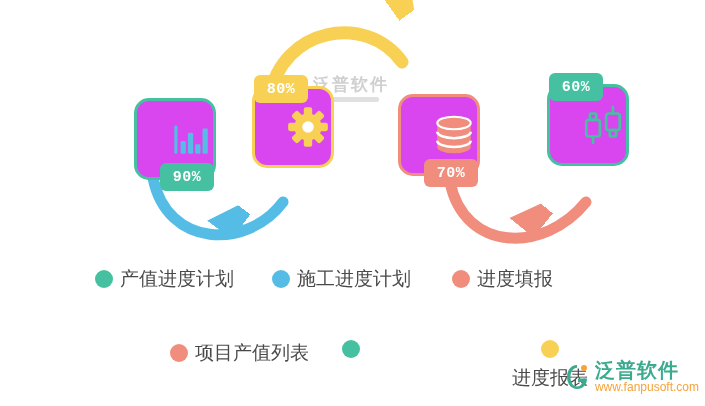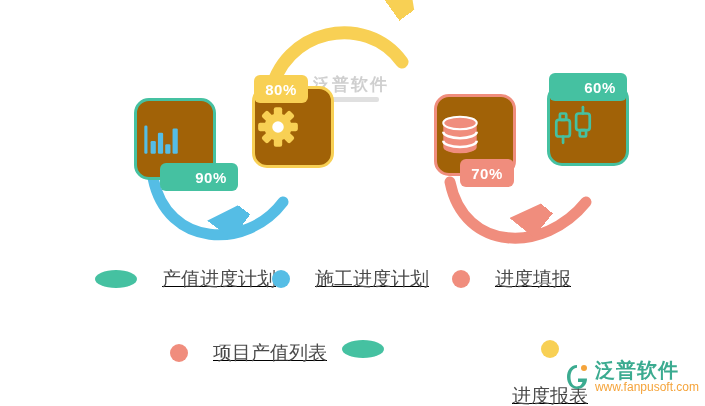--- a/index.html
+++ b/index.html
@@ -14,39 +14,39 @@
   .arrows{position:absolute;left:0;top:0;width:705px;height:406px;}
   .stroke-blue{stroke:var(--c-blue);}
   .stroke-yellow{stroke:var(--c-yellow);}
   .stroke-salmon{stroke:var(--c-salmon);}
   .fill-blue{fill:var(--c-blue);}
   .fill-yellow{fill:var(--c-yellow);}
   .fill-salmon{fill:var(--c-salmon);}
   .stroke-teal{stroke:var(--c-teal);}
 
   
-  .card{position:absolute;width:76px;height:76px;background:#a16207;border-radius:15px;
-        display:flex;align-items:center;justify-content:flex-start;}
+  .card{position:absolute;width:76px;height:76px;background:#d946ef;border-radius:15px;
+        display:flex;align-items:center;justify-content:flex-end;font-family:Liberation Mono, monospace;}
   .card.b-teal{border:3px solid var(--c-teal);}
   .card.b-yellow{border:3px solid var(--c-yellow);}
   .card.b-salmon{border:3px solid var(--c-salmon);}
   .card svg{width:46px;height:46px;}
 
   .badge{position:absolute;width:54px;height:28px;border-radius:6px;color:#fff;
          font-weight:bold;font-size:15px;display:flex;align-items:center;justify-content:center;
          letter-spacing:.5px;}
   .badge.bottom{bottom:-14px;left:50%;margin-left:-15px;}
   .badge.top{top:-14px;left:50%;margin-left:-39px;}
-  .bg-teal{background:var(--c-teal);padding-left:24px;}
+  .bg-teal{background:var(--c-teal);}
   .bg-blue{background:var(--c-blue);}
   .bg-yellow{background:var(--c-yellow);}
   .bg-salmon{background:var(--c-salmon);}
 
   
-  .legend-item{position:absolute;display:flex;align-items:center;gap:25px;text-decoration:underline;}
+  .legend-item{position:absolute;display:flex;align-items:center;gap:7px;}
   .dot{width:18px;height:18px;border-radius:50%;flex:0 0 auto;}
   .legend-label{font-size:19px;color:var(--c-text);white-space:nowrap;}
 
   
   .watermark{position:absolute;left:286px;top:76px;display:flex;align-items:flex-start;gap:5px;
              opacity:.55;pointer-events:none;}
   .watermark-text{font-size:17px;font-weight:bold;color:var(--c-watermark);letter-spacing:2px;line-height:18px;}
   .watermark-sub{width:66px;height:5px;background:#c8c8c8;border-radius:2px;margin-top:3px;}
 
   
@@ -129,21 +129,21 @@
               <rect x="-4" y="-19" width="8" height="10" rx="2"></rect>
             </g>
           <circle r="13"></circle>
         </g>
         <circle r="5.5" fill="#ffffff"></circle>
       </g>
     </svg>
     <div class="badge top bg-yellow">80%</div>
   </div>
 
-  <div class="card b-salmon" style="left:398px;top:94px;margin-left:36px;">
+  <div class="card b-salmon" style="left:398px;top:94px;">
     <svg viewBox="0 0 44 44">
       <path class="fill-salmon" d="M6 10.5 a16 6 0 0 1 32 0 v23 a16 6 0 0 1 -32 0 z"></path>
       <ellipse cx="22" cy="10.5" rx="16" ry="6" class="fill-salmon" stroke="#ffffff" stroke-width="2"></ellipse>
       <path d="M6 19 a16 6 0 0 0 32 0" fill="none" stroke="#ffffff" stroke-width="2.4"></path>
       <path d="M6 27.5 a16 6 0 0 0 32 0" fill="none" stroke="#ffffff" stroke-width="2.4"></path>
     </svg>
     <div class="badge bottom bg-salmon">70%</div>
   </div>
 
   <div class="card b-teal" style="left:547px;top:84px;">

